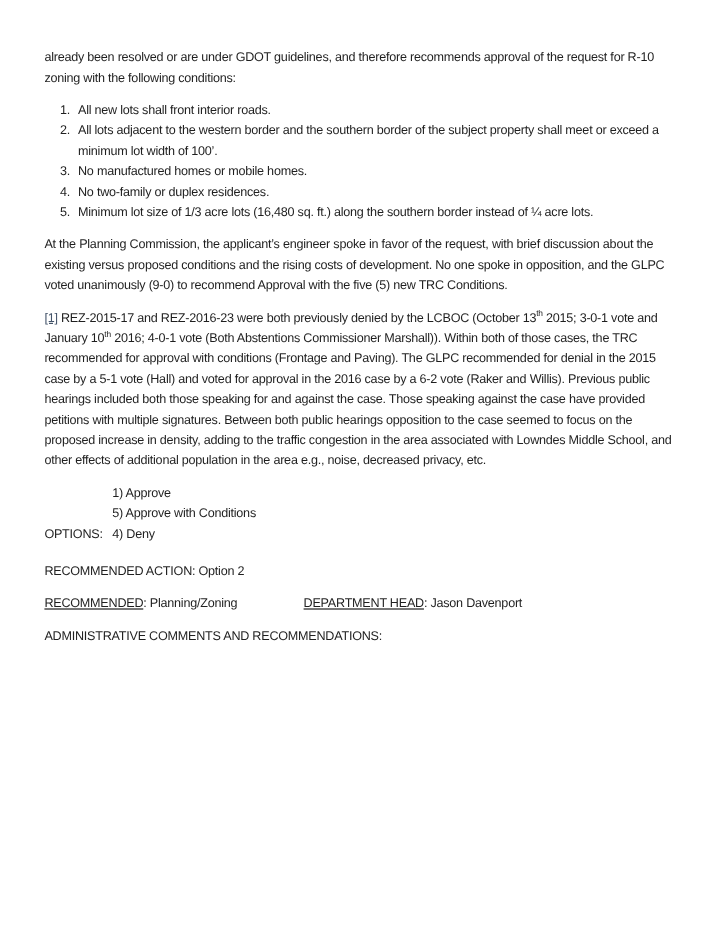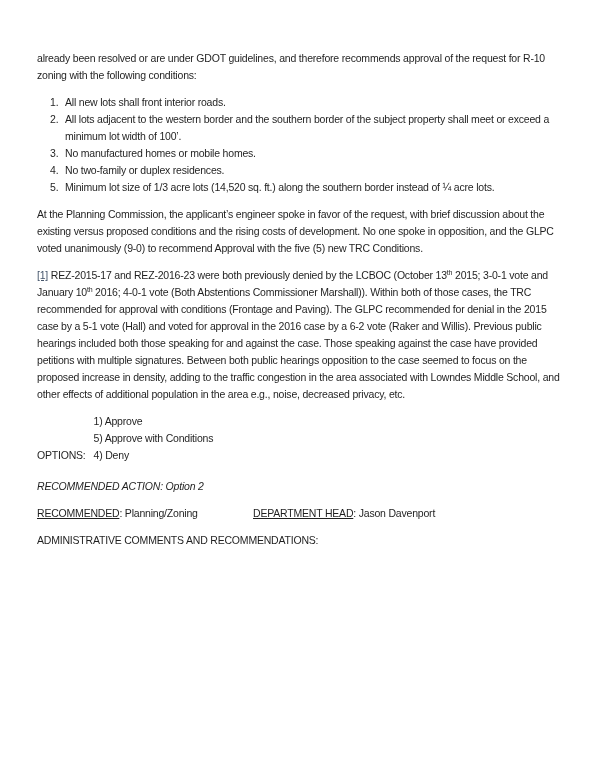--- a/index.html
+++ b/index.html
@@ -2,39 +2,39 @@
 <html><head>
 <meta charset="utf-8">
 <style>
   html, body { margin: 0; padding: 0; background: #ffffff; }
   .page {
     position: relative;
     width: 600px;
     height: 549px;
     background: #ffffff;
     box-sizing: border-box;
-    padding: 50px 30px 0 37px;
+    padding: 40px 30px 0 37px;
     font-family: "Liberation Sans", sans-serif;
     font-size: 10.5px;
     line-height: 17px;
     letter-spacing: -0.2px;
     color: #1f1f1f;
     overflow: hidden;
   }
   .para { margin: 0 0 10px 0; }
   .conditions { margin: 0 0 10px 13px; }
   .cond-item { display: flex; }
   .cond-num { flex: 0 0 15px; }
   .cond-text { flex: 1; }
   .fn-link { text-decoration: underline; cursor: pointer; }
   sup { font-size: 7px; line-height: 0; vertical-align: super; }
   .options { display: flex; margin: 0 0 14px 0; align-items: flex-end; }
   .options-label { flex: 0 0 auto; margin-right: 8px; }
   .options-items > div { white-space: nowrap; }
-  .rec { margin-bottom: 10px; font-style: italic; }
+  .rec { margin-bottom: 10px; }
   .dept-row { display: flex; margin: 0 0 10px 0; }
   .dept-cell-left { width: 216px; flex: 0 0 216px; }
   .dept-cell-right { flex: 1; }
   .u { text-decoration: underline; }
 </style>
 </head>
 <body>
 
 <div class="page" style="background: rgb(255, 255, 255); color: rgb(31, 31, 31);">
 
@@ -52,21 +52,21 @@
     <div class="cond-item">
       <span class="cond-num">3.</span>
       <span class="cond-text">No manufactured homes or mobile homes.</span>
     </div>
     <div class="cond-item">
       <span class="cond-num">4.</span>
       <span class="cond-text">No two-family or duplex residences.</span>
     </div>
     <div class="cond-item">
       <span class="cond-num">5.</span>
-      <span class="cond-text">Minimum lot size of 1/3 acre lots (14,520 sq. ft.) along the southern border instead of ¼ acre lots.</span>
+      <span class="cond-text">Minimum lot size of 1/3 acre lots (16,480 sq. ft.) along the southern border instead of ¼ acre lots.</span>
     </div>
   </div>
 
   <p class="para">At the Planning Commission, the applicant’s engineer spoke in favor of the request, with brief discussion about the existing versus proposed conditions and the rising costs of development. No one spoke in opposition, and the GLPC voted unanimously (9-0) to recommend Approval with the five (5) new TRC Conditions.</p>
 
   <p class="para"><a class="fn-link" style="color: rgb(68, 84, 106);">[1]</a><span> REZ-2015-17 and REZ-2016-23 were both previously denied by the LCBOC (October 13</span><sup>th</sup><span> 2015; 3-0-1 vote and January 10</span><sup>th</sup><span> 2016; 4-0-1 vote (Both Abstentions Commissioner Marshall)).  Within both of those cases, the TRC recommended for approval with conditions (Frontage and Paving).  The GLPC recommended for denial in the 2015 case by a 5-1 vote (Hall) and voted for approval in the 2016 case by a 6-2 vote (Raker and Willis).  Previous public hearings included both those speaking for and against the case.  Those speaking against the case have provided petitions with multiple signatures. Between both public hearings opposition to the case seemed to focus on the proposed increase in density, adding to the traffic congestion in the area associated with Lowndes Middle School, and other effects of additional population in the area e.g., noise, decreased privacy, etc.</span></p>
 
   <div class="options">
     <span class="options-label">OPTIONS:</span>
     <div class="options-items">

